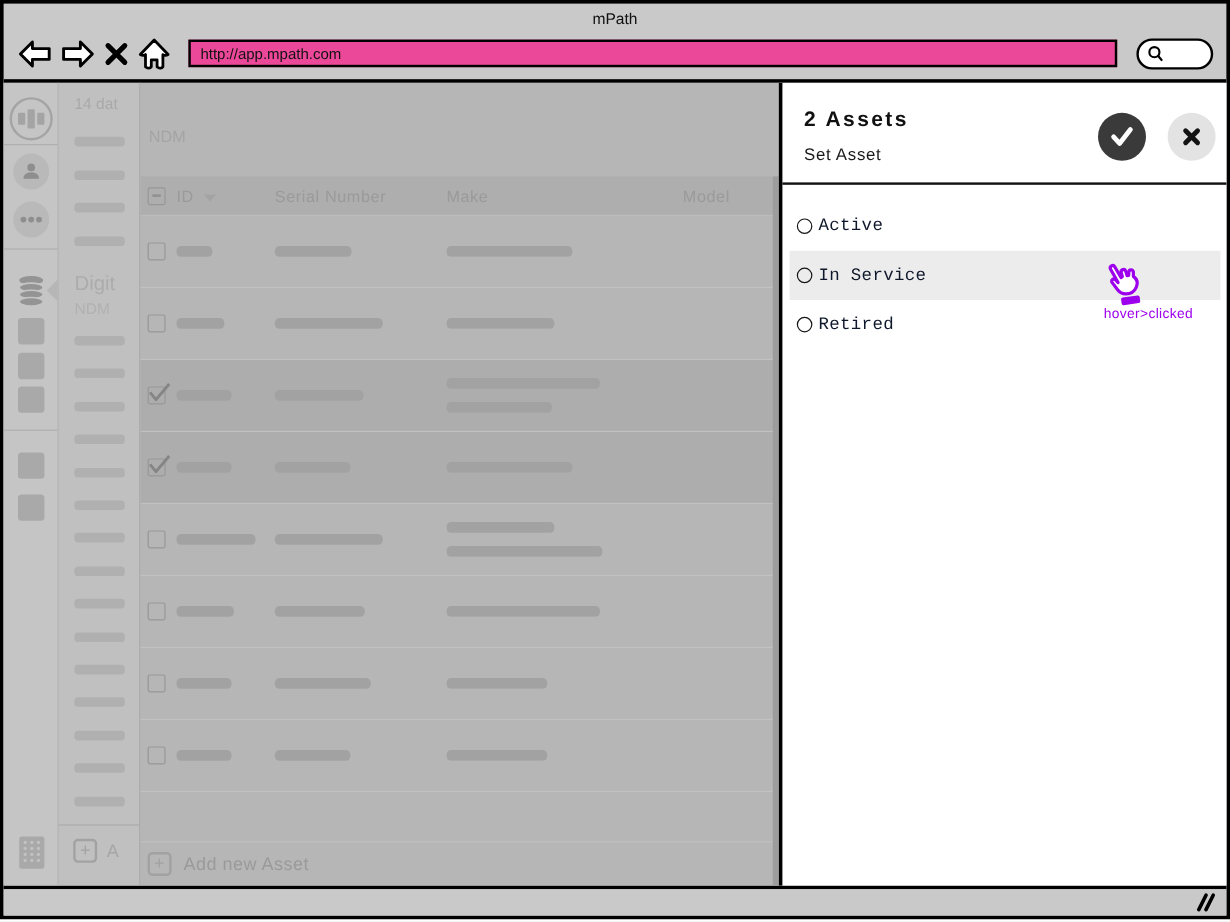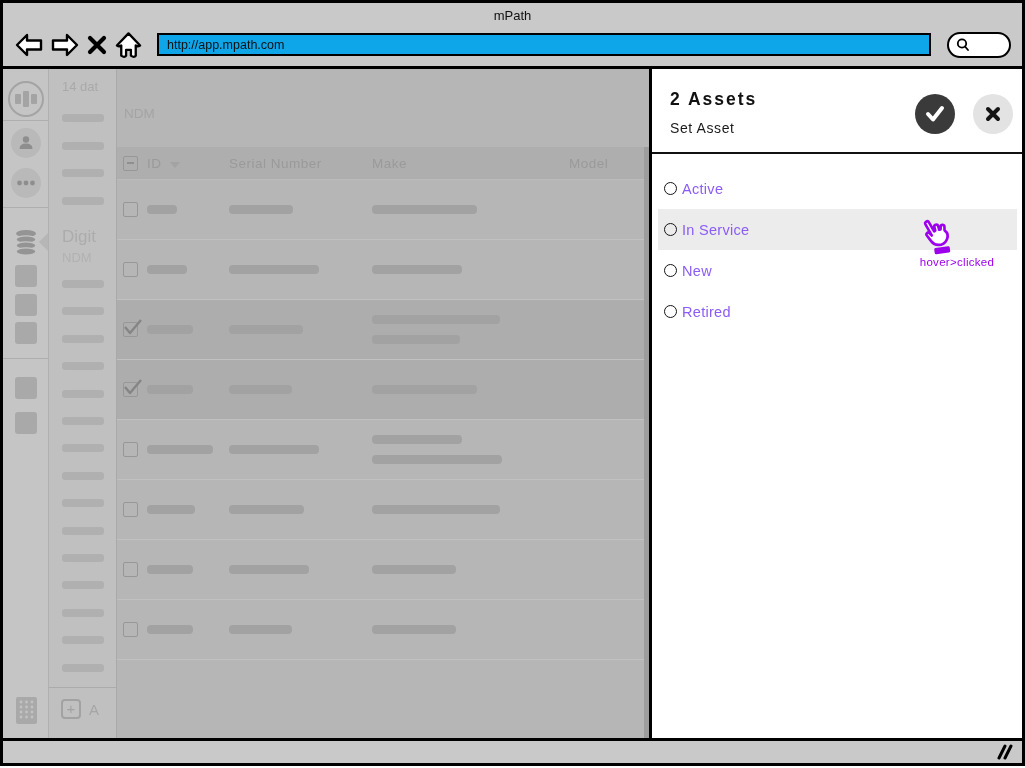--- a/index.html
+++ b/index.html
@@ -3,21 +3,21 @@
 <meta charset="utf-8">
 <style>
   * { box-sizing: border-box; margin: 0; padding: 0; font-family: "Liberation Sans", sans-serif; }
   html,body { width:1025px; height:768px; background:#fff; overflow:hidden; }
   .window { width:1025px; height:766px; border:3px solid #000; background:#c9c9c9; display:flex; flex-direction:column; }
 
   
   .titlebar { height:24px; display:flex; align-items:center; justify-content:center; font-size:13px; color:#111; }
   .toolbar { height:39px; display:flex; align-items:center; padding:0 11px 4px 11px; }
   .navbtn { margin-right:6px; display:flex; align-items:center; justify-content:center; }
-  .urlbar { flex:1; height:23px; border:2px solid #000; border-radius:0; background:#0ea5e9; margin-left:8px; }
+  .urlbar { flex:1; height:23px; border:2px solid #000; border-radius:0; background:#ec4899; margin-left:8px; }
   .urlbar input { width:100%; height:100%; border:0; outline:0; background:transparent; font-size:12.5px; padding:0 8px; color:#111; }
   .searchbox { width:64px; height:26px; border:2px solid #000; border-radius:14px; background:#fff; margin-left:16px; display:flex; align-items:center; padding-left:5px; }
 
   
   .content { flex:1; min-height:0; border-top:3px solid #000; border-bottom:3px solid #000; display:flex; position:relative; background:#b6b6b6; }
 
   
   .sidebar { width:46px; background:#c5c5c5; border-right:1px solid #b0b0b0; position:relative; flex:none; }
   .sb-div { position:absolute; left:0; right:0; height:1px; background:#aeaeae; }
   .sb-circle { position:absolute; width:30px; height:30px; left:8px; border-radius:50%; background:#b9b9b9; display:flex; align-items:center; justify-content:center; }
@@ -60,21 +60,21 @@
   .p-title { position:absolute; left:18px; top:20px; font-size:17.5px; font-weight:bold; letter-spacing:2px; color:#111; }
   .p-sub { position:absolute; left:18px; top:51px; font-size:14px; letter-spacing:.6px; color:#1a1a1a; }
   .roundbtn { position:absolute; top:25px; width:40px; height:40px; border-radius:50%; display:flex; align-items:center; justify-content:center; cursor:pointer; }
   .confirm { left:263px; background:#3a3a3a; }
   .cancel { left:321px; background:#e3e3e3; }
   .p-div { position:absolute; left:0; right:0; top:83px; height:2px; background:#111; }
   .options { position:absolute; left:0; right:0; top:99px; }
   .option { height:41px; margin:0 5px 0 6px; padding-left:6px; display:flex; align-items:center; cursor:pointer; }
   .option.hovered { background:#ececec;text-align:center; }
   .radio { width:13px; height:13px; border:1.5px solid #151515; border-radius:50%; margin-right:5px; flex:none; }
-  .opt-label { font-size:14.5px; letter-spacing:.3px; color:#8b5cf6; }
+  .opt-label { font-size:14.5px; letter-spacing:.3px; color:#0f172a;font-family:Liberation Mono, monospace; }
   .cursor-wrap { position:absolute; left:262px; top:146px; width:44px; height:44px; color:#9d00ec; }
   .annotation { position:absolute; left:248px; top:187px; width:114px; text-align:center; font-size:11.5px; letter-spacing:.3px; }
 
   
   .bottombar { height:22px; background:#c9c9c9; position:relative; }
   .resize { position:absolute; right:7px; top:2px; }
 </style>
 </head>
 <body>
 
@@ -296,20 +296,24 @@
             <span class="cb"></span>
             <span class="bar" style="width:46px"></span>
             <span class="bar" style="width:63px"></span>
             <span class="makecell">
               <span class="bar" style="width:84px"></span>
             </span>
             <span class="modelcell"><span class="bar" style="width:95px"></span></span>
           </div>
         </div>
 
+      <div class="tfoot">
+        <span class="plusbox">+</span>
+        <span>Add new Asset</span>
+      </div>
       <div class="scrollhint"></div>
     </div>
 
     <div class="panel">
       <div class="p-title">2 Assets</div>
       <div class="p-sub">Set Asset</div>
 
       <div class="roundbtn confirm">
         <svg width="22" height="20" viewBox="0 0 22 20">
             <polyline points="4,10 9,15.5 18,4" fill="none" stroke="#fff" stroke-width="4" stroke-linecap="round" stroke-linejoin="round"></polyline>
@@ -324,24 +328,20 @@
       <div class="p-div"></div>
 
       <div class="options">
         <div class="option">
           <span class="radio"></span>
           <span class="opt-label">Active</span>
         </div>
         <div class="option hovered">
           <span class="radio"></span>
           <span class="opt-label">In Service</span>
-        </div>
-        <div class="option">
-          <span class="radio"></span>
-          <span class="opt-label">New</span>
         </div>
         <div class="option">
           <span class="radio"></span>
           <span class="opt-label">Retired</span>
         </div>
       </div>
 
       <div class="cursor-wrap" id="cursor-wrap" style="color: rgb(157, 0, 236);">
         <svg width="44" height="44" viewBox="0 0 34 38">
           <g transform="rotate(-20 17 19)">

